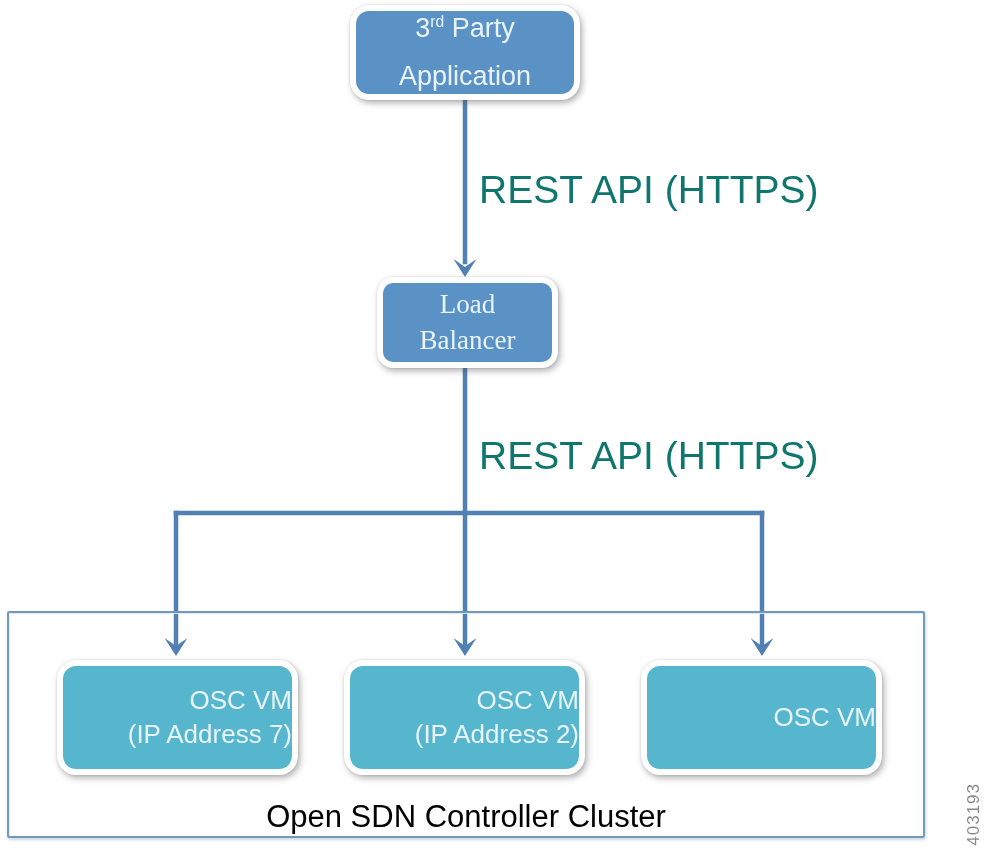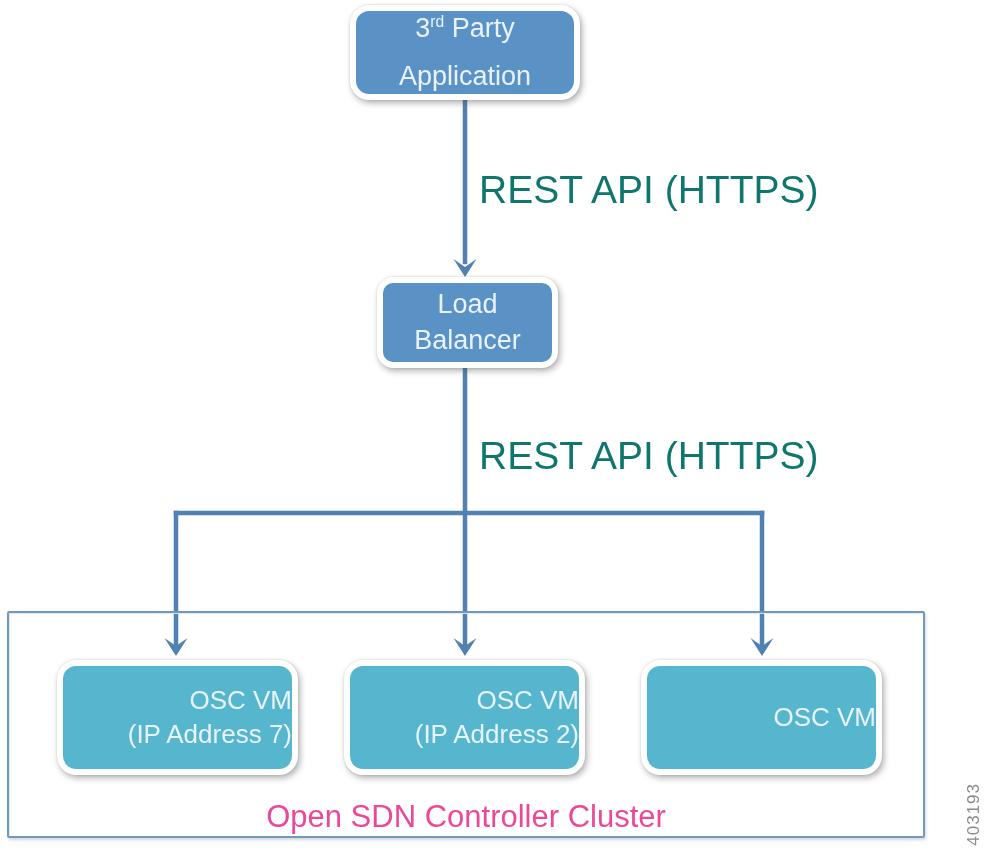--- a/index.html
+++ b/index.html
@@ -36,21 +36,21 @@
     justify-content: center;
     text-align: center;
     color: #e9f3fb;
     box-shadow: 2px 3px 6px rgba(80, 80, 80, 0.45), 0 0 2px rgba(0,0,0,0.15);
     line-height: 1.3;
   }
   .node-blue { background: #5b92c6; }
   .node-teal { background: #55b6cd; }
 
   .top-box   { left: 350px; top: 5px;   width: 230px; height: 95px; font-size: 27px; gap: 12px; }
-  .lb-box    { left: 377px; top: 277px; width: 181px; height: 91px; font-size: 27px; border-radius: 16px; }
+  .lb-box    { left: 377px; top: 277px; width: 181px; height: 91px; font-size: 27px; border-radius: 16px; font-family: Liberation Serif, serif; }
   .vm-box    { top: 660px; width: 241px; height: 115px; font-size: 26px; align-items: flex-end; }
   .vm-box-1  { left: 57px; }
   .vm-box-2  { left: 344px; }
   .vm-box-3  { left: 641px; }
 
   .node sup { font-size: 0.58em; line-height: 0; }
 
   .flow-label {
     position: absolute;
     color: #0f766e;
@@ -69,21 +69,21 @@
     border: 2.5px solid #7298bb;
     border-radius: 2px;
     background: transparent;
     box-shadow: 1px 2px 3px rgba(120,140,160,0.35), inset 1px 1px 0 rgba(220,232,242,0.9);
   }
   .cluster-title {
     position: absolute;
     left: 7px; top: 799px;
     width: 918px;
     text-align: center;
-    color: #ec4899;
+    color: #000000;
     font-size: 31px;
     white-space: nowrap;
   }
   .figure-number {
     position: absolute;
     right: 3px; bottom: 6px;
     color: #8a8a8a;
     font-size: 17px;
     letter-spacing: 1px;
     writing-mode: vertical-rl;

